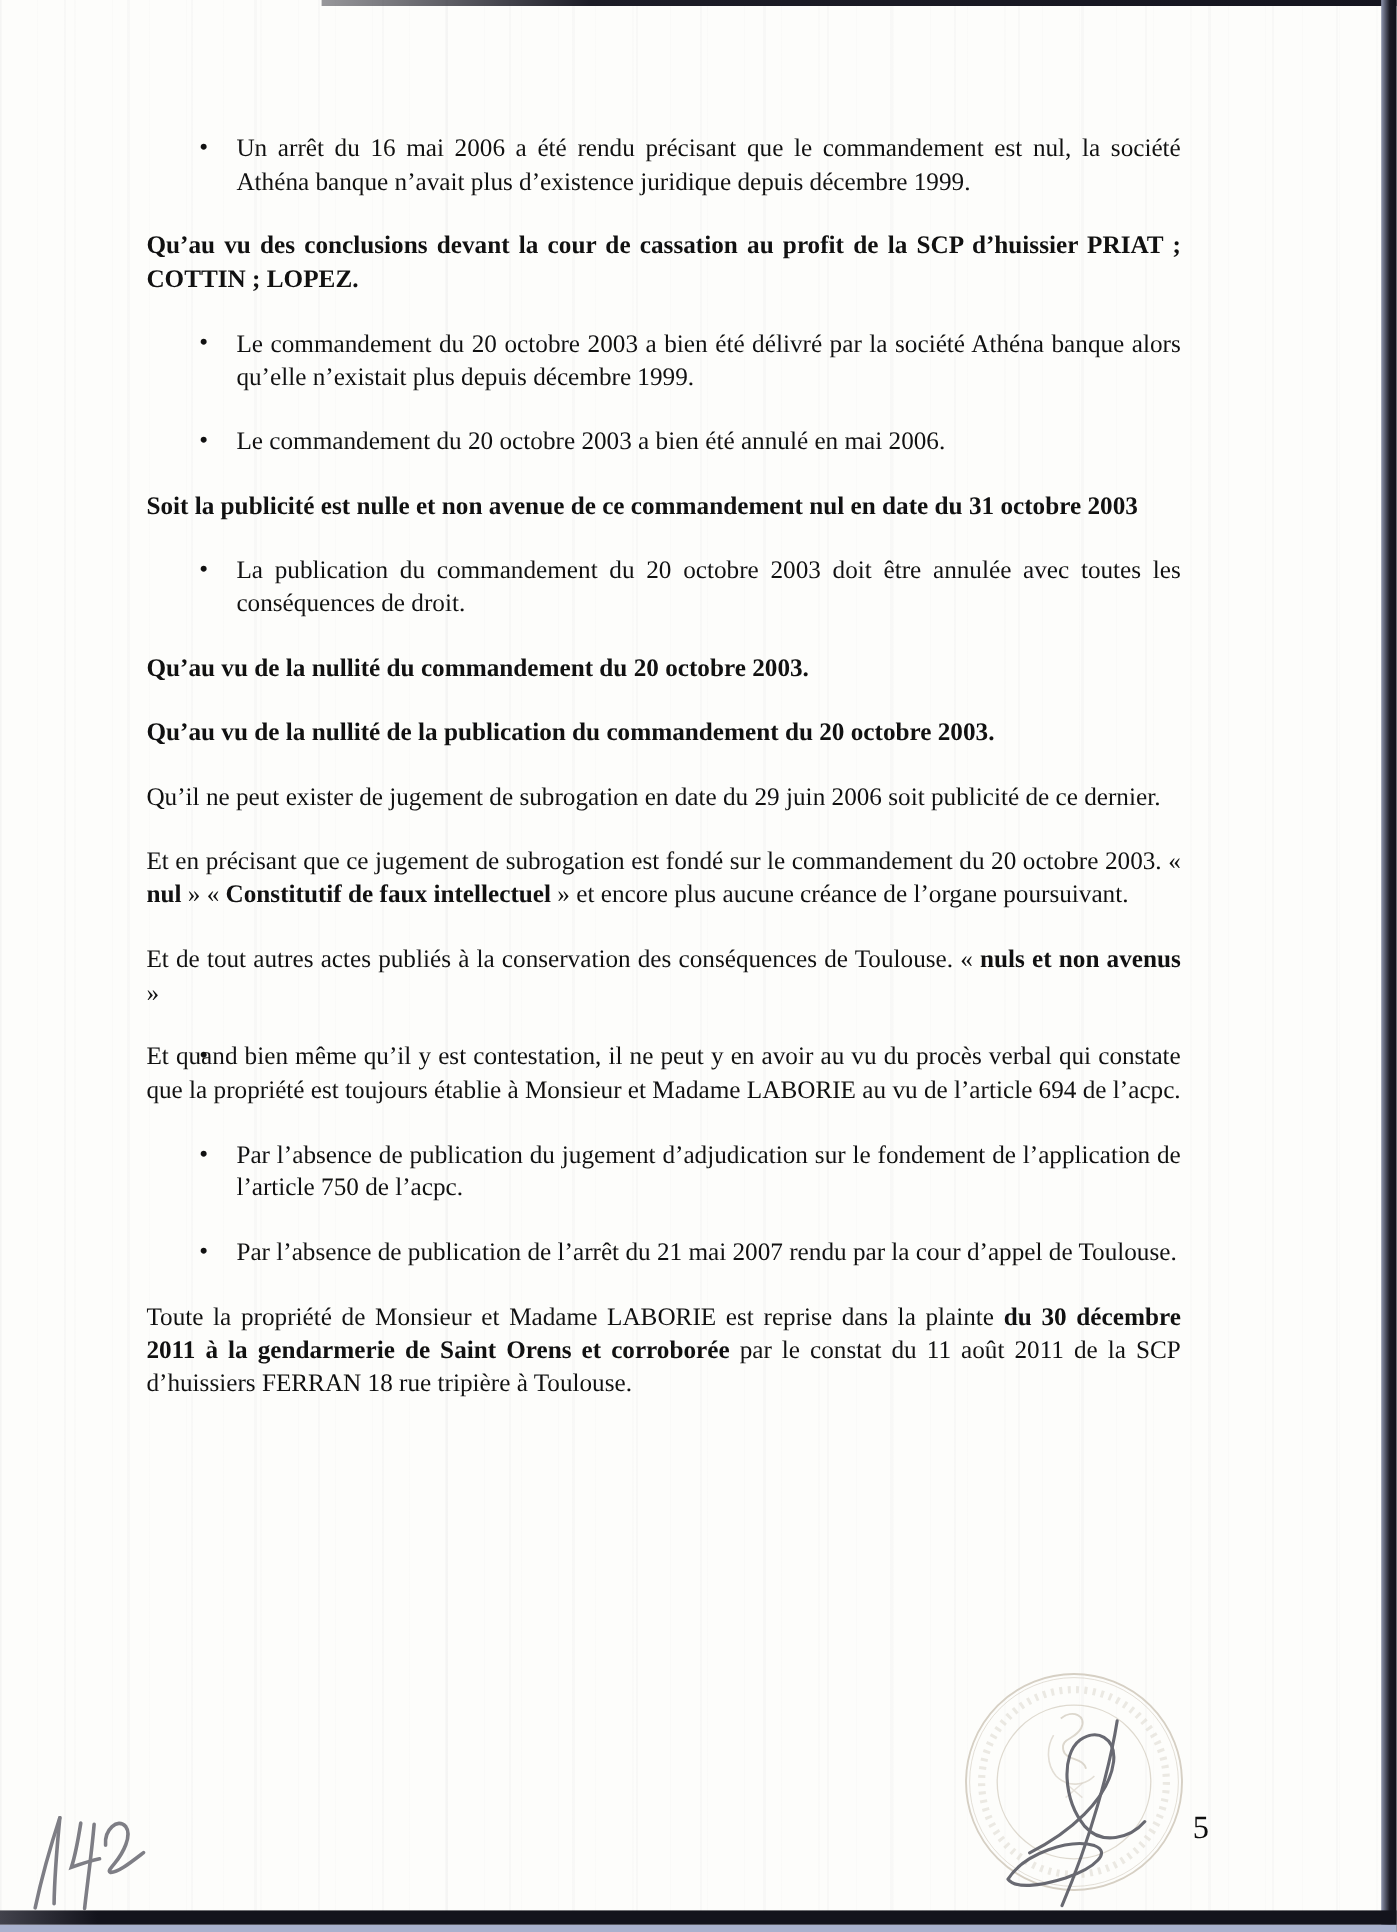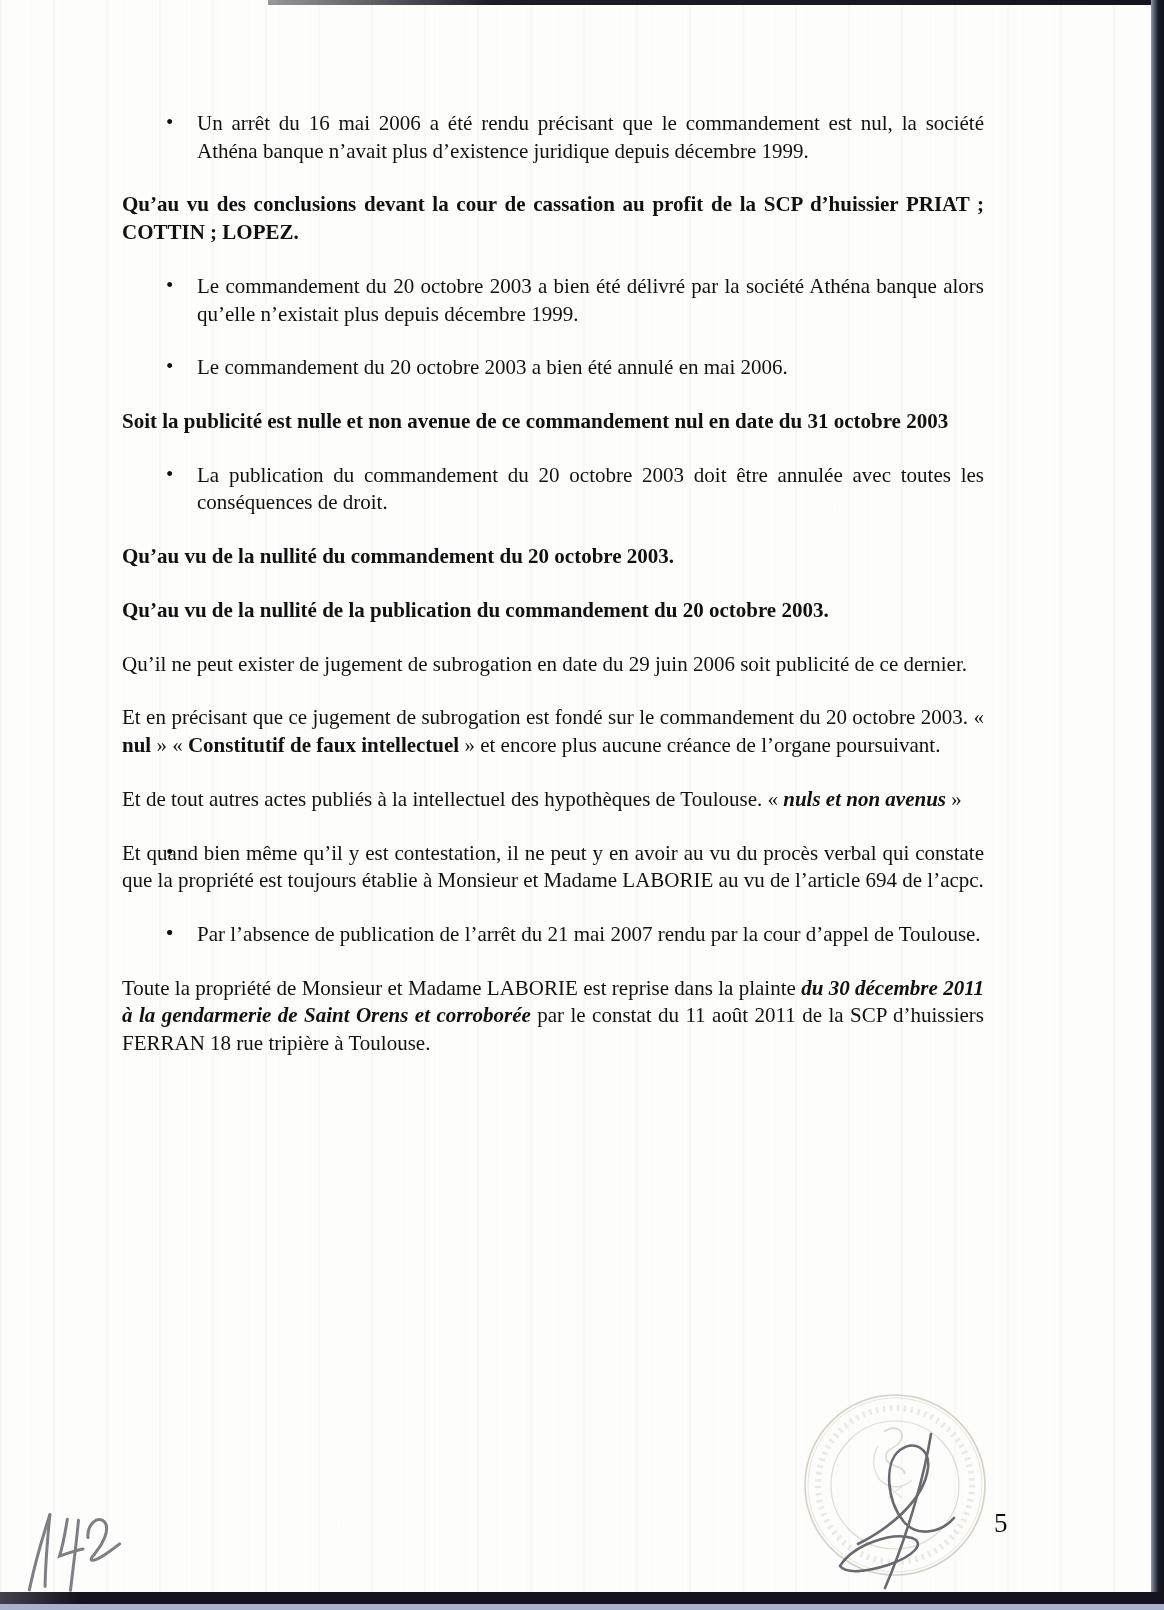--- a/index.html
+++ b/index.html
@@ -42,21 +42,21 @@
     position: absolute; left: 122px; top: 110px; width: 862px;
     font-size: 21px; line-height: 1.32;
     text-align: justify;
     z-index: 2;
   }
   .block { margin: 0 0 26px 0; }
   .block.heading { font-weight: bold; }
   .block.bullet { margin-left: 44px; padding-left: 31px; position: relative; }
   .block .marker { position: absolute; left: 0; top: -1px; }
   .run.b { font-weight: bold; }
-  .run.i { font-style: italic; }
+  .run.i { }
   
   .page-number {
     position: absolute; left: 994px; top: 1508px;
     font-size: 27px; color: #0e0e0e; z-index: 4;
   }
   
   .stamp { position: absolute; left: 800px; top: 1390px; z-index: 1; }
   
   .signature { position: absolute; left: 806px; top: 1416px; z-index: 3; }
   
@@ -101,24 +101,24 @@
       <div class="block bullet"><span class="marker">•</span><span class="run">Un arrêt du 16 mai 2006 a été rendu précisant que le commandement est nul, la société Athéna banque n’avait plus d’existence juridique depuis décembre 1999.</span></div>
       <div class="block heading"><span class="run b">Qu’au vu des conclusions devant la cour de cassation au profit de la SCP d’huissier PRIAT ; COTTIN ; LOPEZ.</span></div>
       <div class="block bullet"><span class="marker">•</span><span class="run">Le commandement du 20 octobre 2003 a bien été délivré par la société Athéna banque alors qu’elle n’existait plus depuis décembre 1999.</span></div>
       <div class="block bullet"><span class="marker">•</span><span class="run">Le commandement du 20 octobre 2003 a bien été annulé en mai 2006.</span></div>
       <div class="block heading"><span class="run b">Soit la publicité est nulle et non avenue de ce commandement nul en date du 31 octobre 2003</span></div>
       <div class="block bullet"><span class="marker">•</span><span class="run">La publication du commandement du 20 octobre 2003 doit être annulée avec toutes les conséquences de droit.</span></div>
       <div class="block heading"><span class="run b">Qu’au vu de la nullité du commandement du 20 octobre 2003.</span></div>
       <div class="block heading"><span class="run b">Qu’au vu de la nullité de la publication du commandement du 20 octobre 2003.</span></div>
       <div class="block paragraph"><span class="run">Qu’il ne peut exister de jugement de subrogation en date du 29 juin 2006 soit publicité de ce dernier.</span></div>
       <div class="block paragraph"><span class="run">Et en précisant que ce jugement de subrogation est fondé sur le commandement du 20 octobre 2003. « </span><span class="run b">nul</span><span class="run"> » « </span><span class="run b">Constitutif de faux intellectuel</span><span class="run"> » et encore plus aucune créance de l’organe poursuivant.</span></div>
-      <div class="block paragraph"><span class="run">Et de tout autres actes publiés à la intellectuel des hypothèques de Toulouse. « </span><span class="run b i">nuls et non avenus</span><span class="run"> »</span></div>
+      <div class="block paragraph"><span class="run">Et de tout autres actes publiés à la conservation des conséquences de Toulouse. « </span><span class="run b i">nuls et non avenus</span><span class="run"> »</span></div>
       <div class="block bullet"><span class="marker">•</span></div>
       <div class="block paragraph"><span class="run">Et quand bien même qu’il y est contestation, il ne peut y en avoir au vu du procès verbal qui constate que la propriété est toujours établie à Monsieur et Madame LABORIE au vu de l’article 694 de l’acpc.</span></div>
-      <div class="block bullet"><span class="marker">•</span></div>
+      <div class="block bullet"><span class="marker">•</span><span class="run">Par l’absence de publication du jugement d’adjudication sur le fondement de l’application de l’article 750 de l’acpc.</span></div>
       <div class="block bullet"><span class="marker">•</span><span class="run">Par l’absence de publication de l’arrêt du 21 mai 2007 rendu par la cour d’appel de Toulouse.</span></div>
       <div class="block paragraph"><span class="run">Toute la propriété de Monsieur et Madame LABORIE est reprise dans la plainte </span><span class="run b i">du 30 décembre 2011 à la gendarmerie de Saint Orens et corroborée</span><span class="run"> par le constat du 11 août 2011 de la SCP d’huissiers FERRAN 18 rue tripière à Toulouse.</span></div>
     </div>
 
   <div class="page-number">5</div>
 
   <div class="edge-top"></div>
   <div class="edge-right"></div>
   <div class="edge-bottom-dark"></div>
   <div class="edge-bottom-blue"></div>

